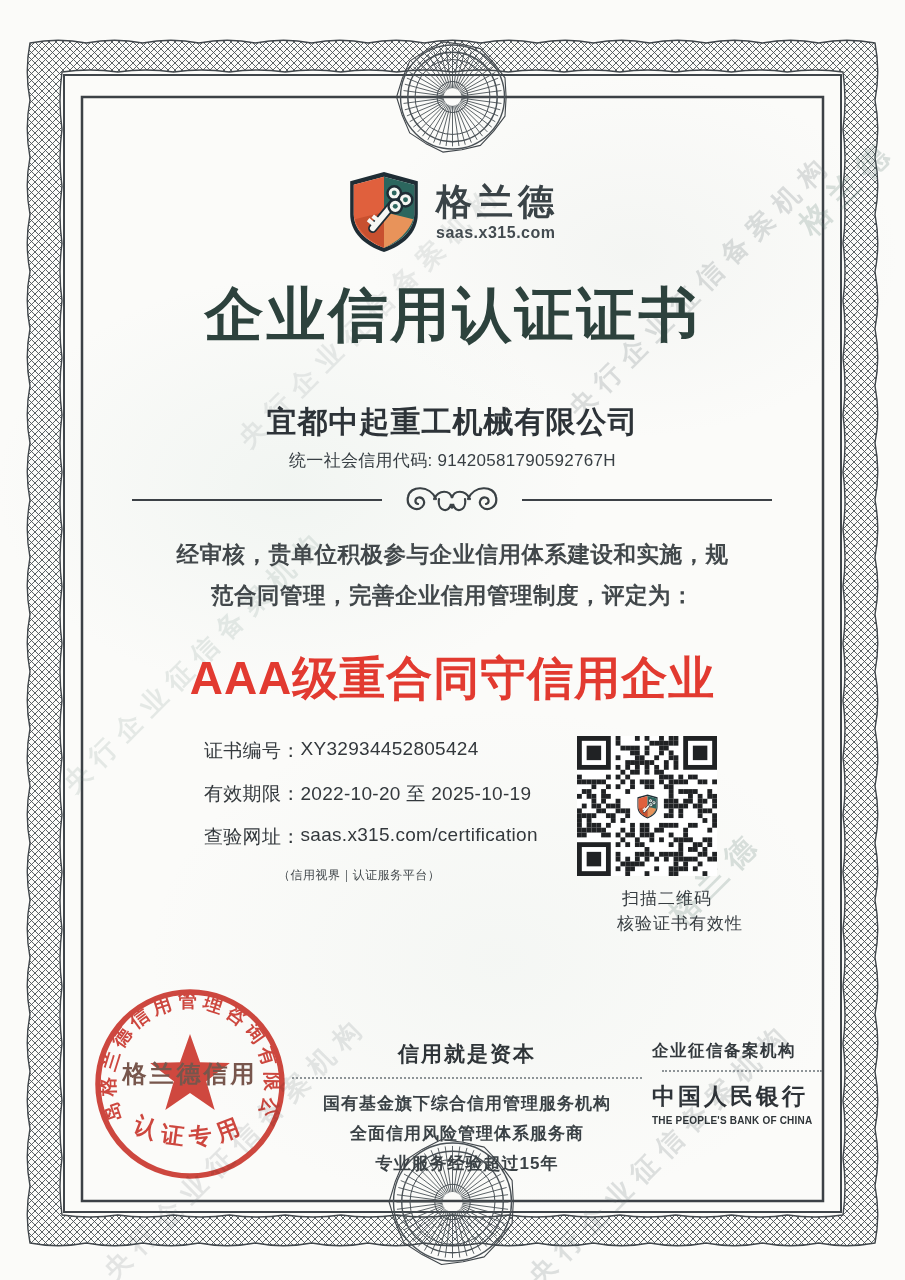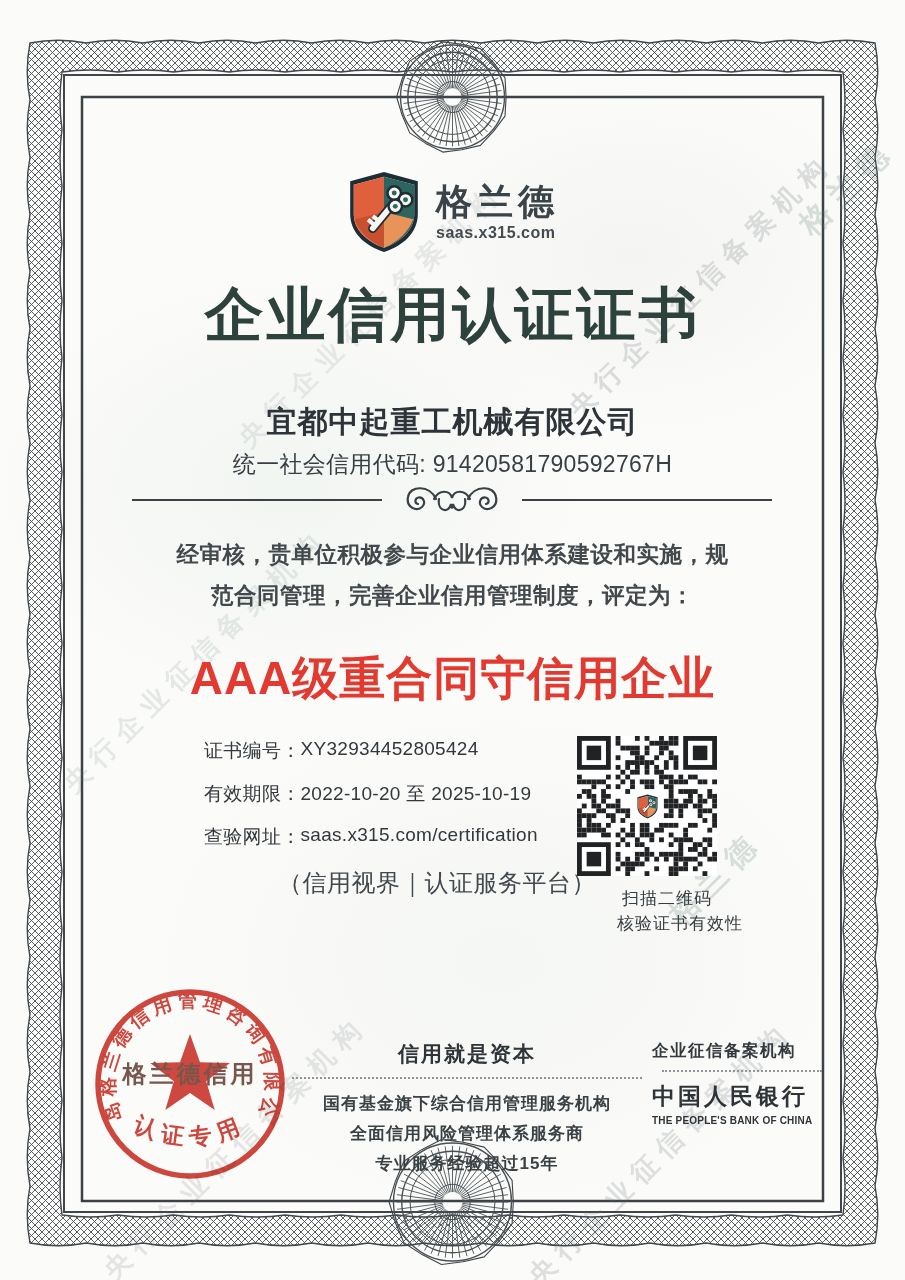--- a/index.html
+++ b/index.html
@@ -29,38 +29,38 @@
   .cert-title{
     position:absolute;left:0;top:276px;width:100%;margin:0;text-align:center;
     font-size:59px;font-weight:900;color:#2d423d;letter-spacing:3px;
   }
   .company-name{
     position:absolute;left:0;top:402px;width:100%;text-align:center;
     font-size:30px;font-weight:700;color:#2d3338;letter-spacing:1px;
   }
   .credit-code{
     position:absolute;left:0;top:449px;width:100%;text-align:center;
-    font-size:23px;color:#383f44;letter-spacing:0.3px;
+    font-size:17px;color:#383f44;letter-spacing:0.3px;
   }
   .divider{
     position:absolute;left:132px;top:478px;width:640px;display:flex;align-items:center;justify-content:center;gap:10px;
   }
   .divider .line{flex:1;border-top:2.5px solid #3c4146;}
   .statement{
     position:absolute;left:165px;top:534px;width:575px;margin:0;text-align:center;
     font-size:22.5px;line-height:41px;color:#42484b;letter-spacing:0.5px;
   }
   .statement span{display:block;font-weight:bold;}
   .award{
     position:absolute;left:0;top:648px;width:100%;text-align:center;
     font-size:46px;font-weight:900;color:#e23a30;letter-spacing:1px;
   }
   .details{position:absolute;left:204px;top:738px;font-size:19px;color:#33383c;}
   .details .row{display:flex;margin-bottom:17px;letter-spacing:0.3px;}
-  .details .note{padding-left:74px;font-size:24px;color:#42484c;letter-spacing:0.5px;}
+  .details .note{padding-left:74px;font-size:12px;color:#42484c;letter-spacing:0.5px;}
   .qr-block{position:absolute;left:577px;top:736px;width:140px;text-align:center;}
   .qr-wrap{position:relative;width:140px;height:140px;background:#fff;}
   .qr-logo{
     position:absolute;left:54px;top:54px;width:32px;height:32px;background:#fff;
     display:flex;align-items:center;justify-content:center;border-radius:3px;
   }
   .qr-caption{margin-top:10px;font-size:17px;line-height:25px;color:#373d41;letter-spacing:1px;white-space:nowrap;margin-left:40px;}
   
   .seal{position:absolute;left:84px;top:978px;mix-blend-mode:multiply;opacity:0.93;}
   .footer-center{position:absolute;left:288px;top:1040px;width:358px;text-align:center;}

